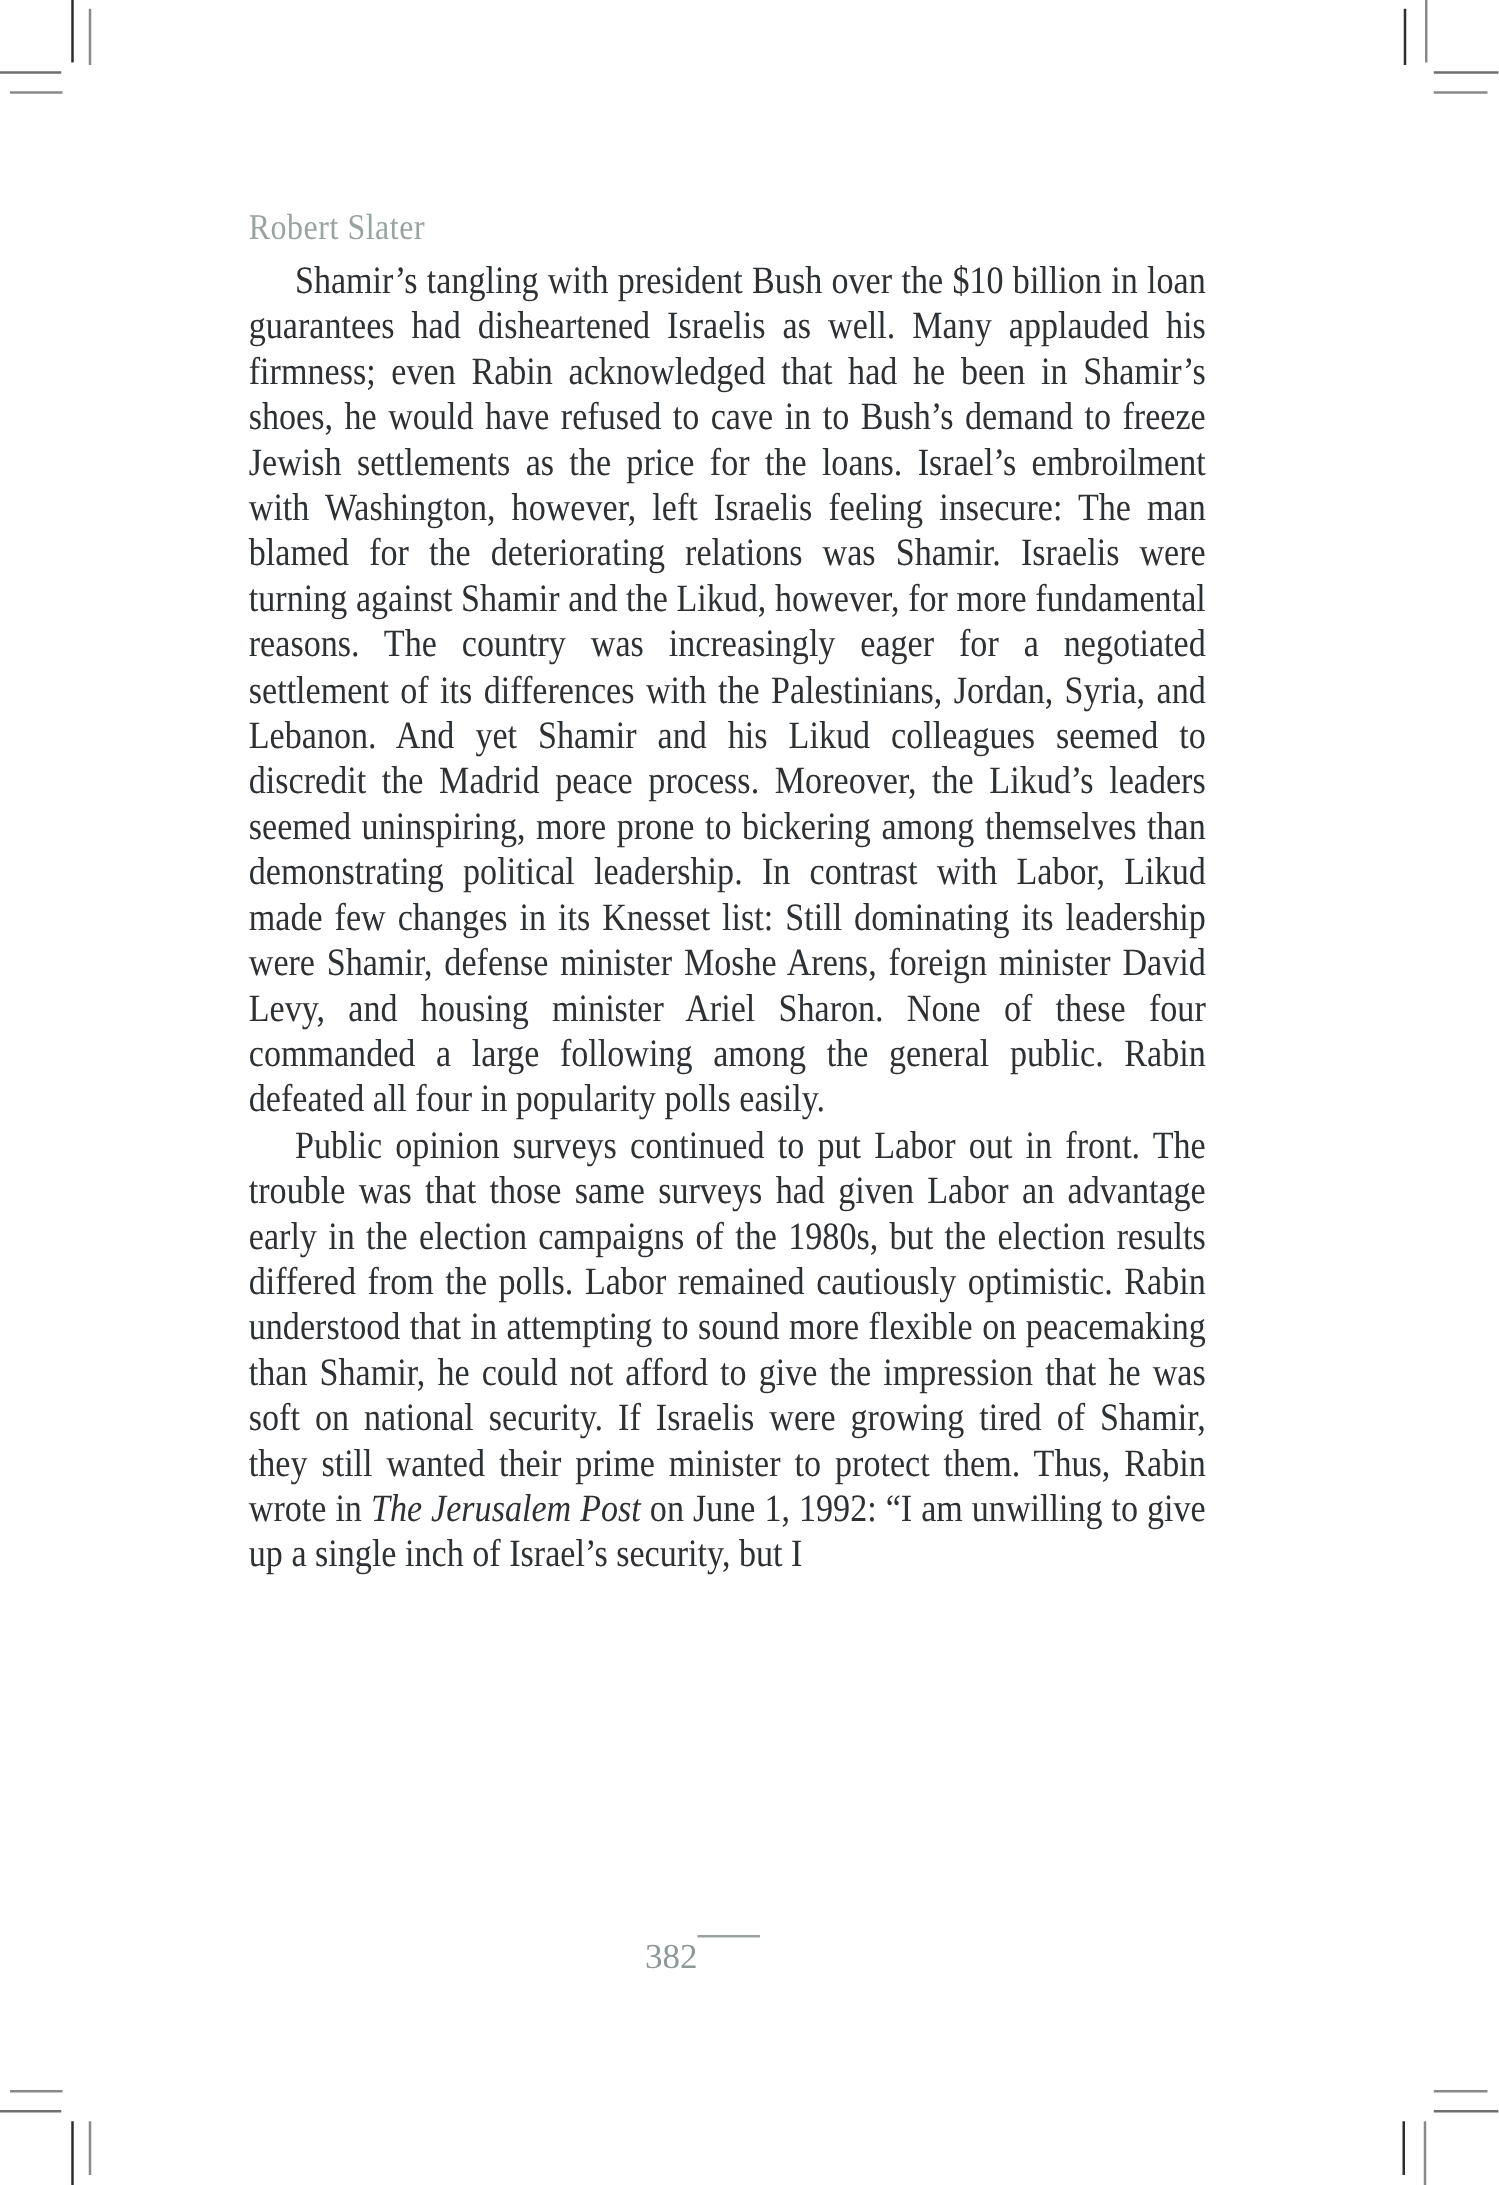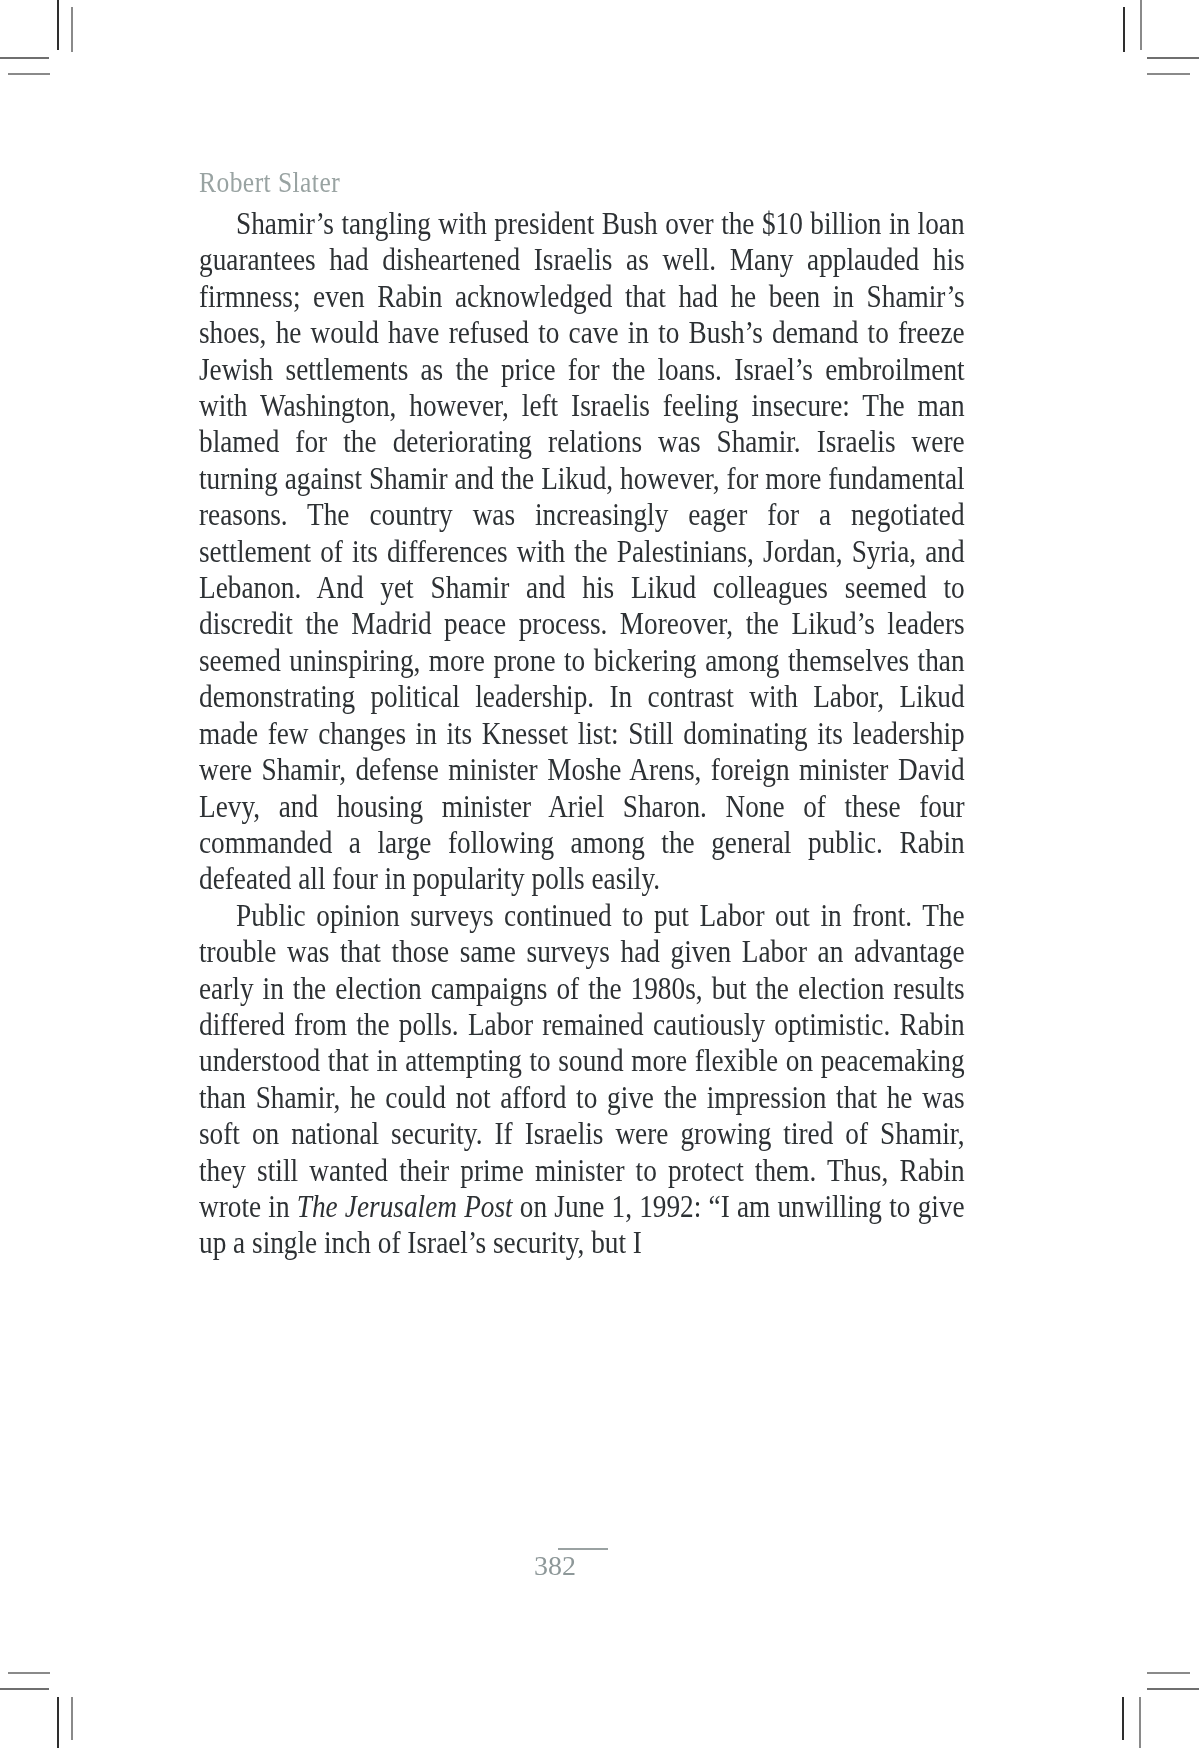--- a/index.html
+++ b/index.html
@@ -46,24 +46,24 @@
   .footer-rule {
     position: absolute;
     left: 558px;
     top: 1548px;
     width: 50px;
     height: 2px;
     background: #9aa2a2;
   }
   .page-number {
     position: absolute;
-    left: 500px;
+    left: 516px;
     top: 1551px;
     width: 110px;
-    text-align: center;
+    text-align: left;
     font-size: 28px;
     line-height: 30px;
     color: #8e9899;
   }
 </style>
 </head>
 <body>
 
 <div class="page">
 

